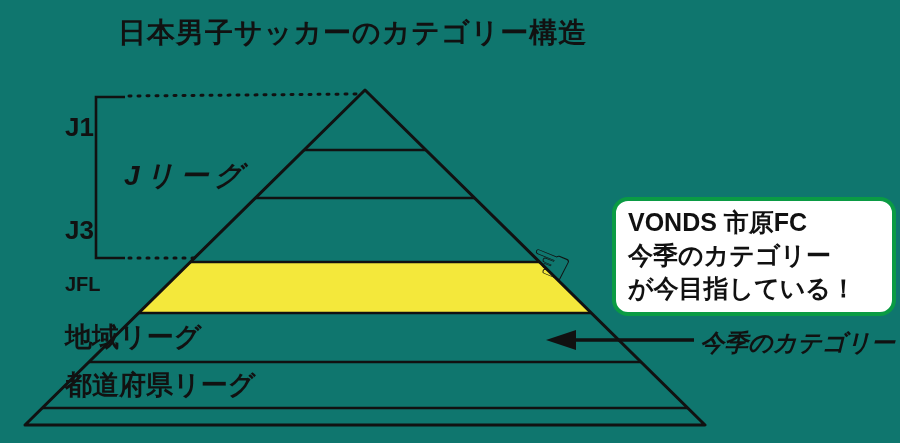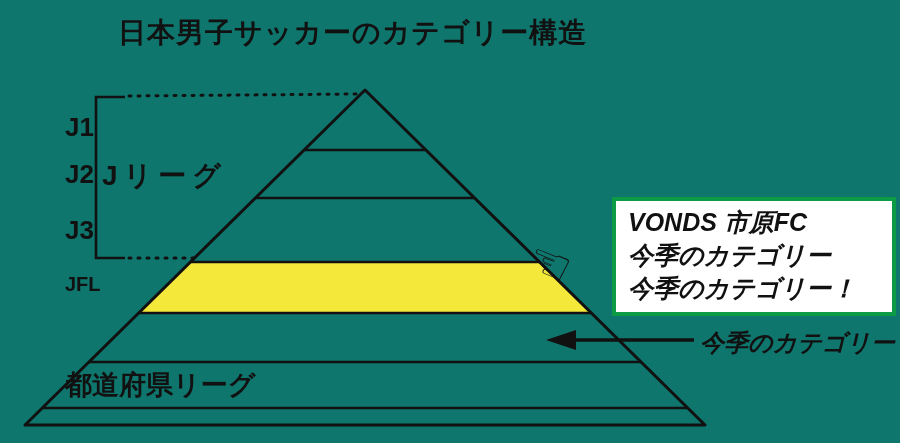--- a/index.html
+++ b/index.html
@@ -2,22 +2,22 @@
 <html style="--yellow: #F4E83B; --green: #0A9B44; --ink: #111111;"><head>
 <meta charset="utf-8">
 <style>
   html,body{margin:0;padding:0;background:#fff;}
   body{font-family:"Liberation Sans","DejaVu Sans",sans-serif;color:var(--ink,#111);}
   #stage{position:relative;width:900px;height:443px;background:#0f766e;overflow:hidden;}
   .abs{position:absolute;}
   #title{left:118px;top:14px;font-size:28px;font-weight:bold;letter-spacing:1px;color:var(--ink);}
   #diagram-svg{left:0;top:0;}
   .band-label{left:65px;width:600px;text-align:left;font-weight:bold;color:var(--ink);line-height:1;}
-  #bracket-label{left:102px;top:157px;font-size:28px;font-weight:bold;letter-spacing:6px;color:var(--ink);}
-  #callout{left:612px;top:197px;width:252px;background:#fff;border:4px solid var(--green);border-radius:1px;padding:5px 12px 7px 12px;font-style:italic;}
+  #bracket-label{left:124px;top:157px;font-size:28px;font-weight:bold;letter-spacing:6px;color:var(--ink);font-style:italic;}
+  #callout{left:612px;top:197px;width:252px;background:#fff;border:4px solid var(--green);border-radius:16px;padding:5px 12px 7px 12px;}
   .callout-line{font-size:25px;font-weight:bold;line-height:1.32;color:var(--ink);white-space:nowrap;}
   #hand{left:528px;top:240px;font-size:48px;line-height:1;color:var(--ink);transform:rotate(22deg);}
   #arrow-label{left:700px;top:327px;font-size:24px;font-weight:bold;color:var(--ink);white-space:nowrap;font-style:italic;}
   svg .ink{stroke:var(--ink);}
 </style>
 </head>
 <body>
 
 <div id="stage">
 
@@ -38,30 +38,30 @@
     <line class="ink" x1="129" y1="96" x2="356" y2="94" stroke-width="3" stroke-dasharray="2 7" stroke-linecap="round"></line>
     <line class="ink" x1="129" y1="258" x2="196" y2="258" stroke-width="3" stroke-dasharray="2 7" stroke-linecap="round"></line>
 
     <line class="ink" x1="572" y1="340" x2="694" y2="340" stroke-width="3.5"></line>
     <polygon points="546,340 576,330 576,350" style="fill:var(--ink)"></polygon>
   </svg>
 
   <div id="title" class="abs">日本男子サッカーのカテゴリー構造</div>
 
   <div class="abs band-label" style="top:114px;font-size:26px">J1</div>
-  <div class="abs band-label" style="top:161px;font-size:26px">J2</div>
   <div class="abs band-label" style="top:217px;font-size:26px">J3</div>
   <div class="abs band-label" style="top:274px;font-size:20px">JFL</div>
+  <div class="abs band-label" style="top:324px;font-size:27px">地域リーグ</div>
   <div class="abs band-label" style="top:372px;font-size:27px">都道府県リーグ</div>
 
   <div id="bracket-label" class="abs">Jリーグ</div>
 
   <div id="hand" class="abs">☜</div>
 
   <div id="callout" class="abs">
     <div class="callout-line">VONDS 市原FC</div>
     <div class="callout-line">今季のカテゴリー</div>
-    <div class="callout-line">今季のカテゴリー！</div>
+    <div class="callout-line">が今目指している！</div>
   </div>
 
   <div id="arrow-label" class="abs">今季のカテゴリー</div>
 
 </div>
 
 </body></html>

